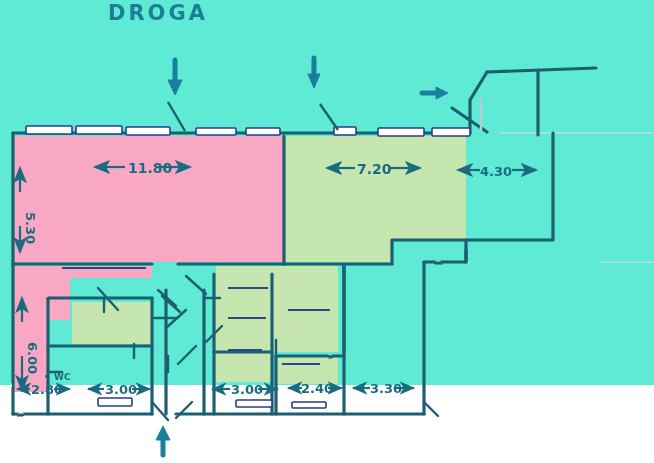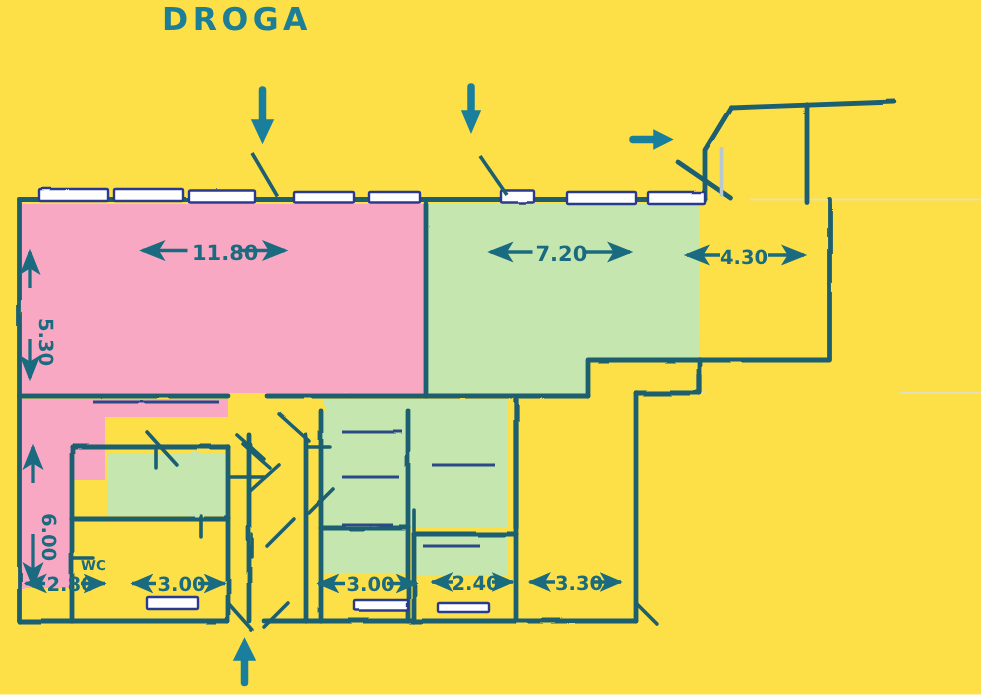--- a/index.html
+++ b/index.html
@@ -1,17 +1,17 @@
 <!DOCTYPE html>
 <html><head>
 <meta charset="utf-8">
 <style>
   html,body{margin:0;padding:0;background:#ffffff;}
   body{width:654px;height:463px;font-family:"DejaVu Sans",sans-serif;overflow:hidden;}
-  #plan-root{position:relative;width:654px;height:463px;background:#fde047;}
+  #plan-root{position:relative;width:654px;height:385px;background:#5eead4;}
   svg#floorplan{position:absolute;left:0;top:0;width:654px;height:463px;}
   .dimtext{font-family:"DejaVu Sans",sans-serif;font-weight:700;fill:#1b6b80;}
   .titletext{font-family:"DejaVu Sans",sans-serif;font-weight:700;fill:#1d7e96;letter-spacing:3px;}
   .wctext{font-family:"DejaVu Sans",sans-serif;font-weight:700;fill:#1b6b80;}
 </style>
 </head>
 <body>
 
 <div id="plan-root">
 

